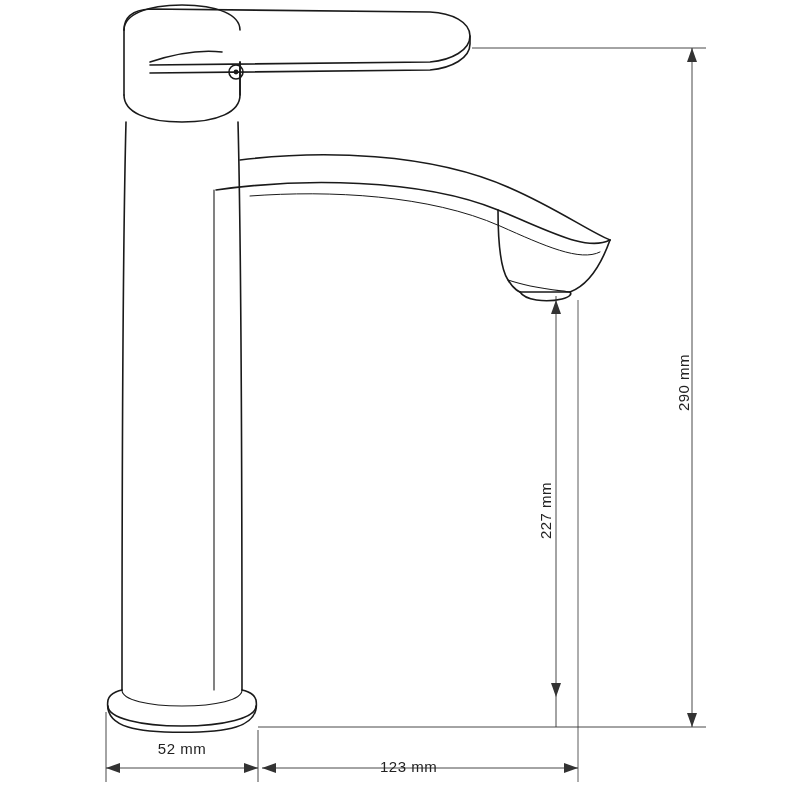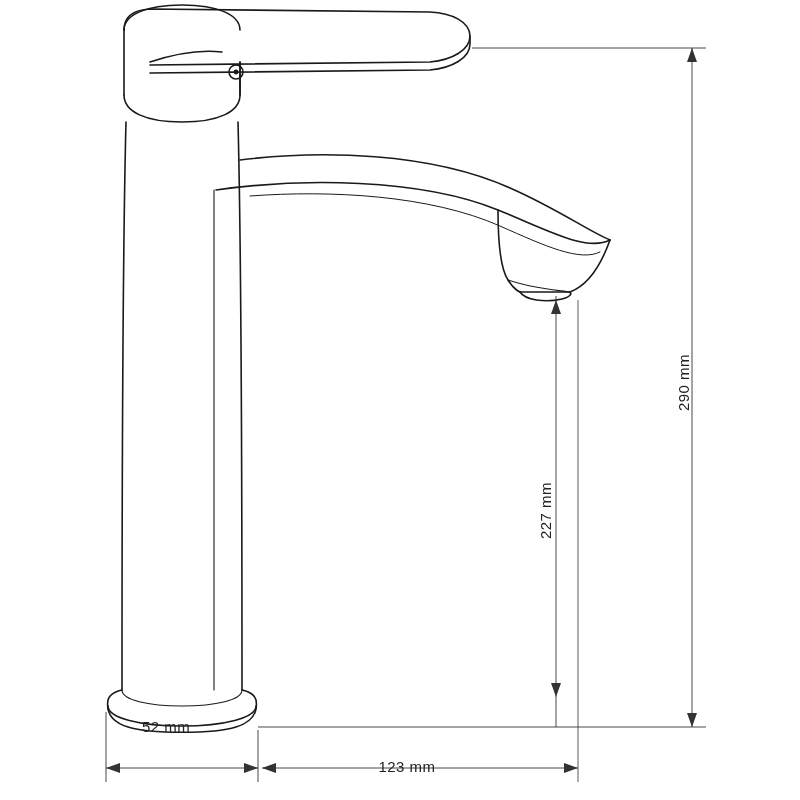--- a/index.html
+++ b/index.html
@@ -124,17 +124,17 @@
 
       <polygon points="262,768 276,763 276,773"></polygon>
       <polygon points="578,768 564,763 564,773"></polygon>
     </g>
   </svg>
 
   <div class="dimlabel vert v290" style="left: 643px; top: 374px; width: 80px; text-align: center;">290 mm</div>
 
   <div class="dimlabel vert v227" style="left: 505px; top: 502px; width: 80px; text-align: center;">227 mm</div>
 
-  <div class="dimlabel" style="left: 142px; top: 718px; width: 80px; ">52 mm</div>
+  <div class="dimlabel" style="left: 142px; top: 740px; width: 80px; text-align: center;">52 mm</div>
 
-  <div class="dimlabel" style="left: 364px; top: 758px; width: 86px; text-align: center;">123 mm</div>
+  <div class="dimlabel" style="left: 380px; top: 758px; width: 86px; ">123 mm</div>
 
 </div>
 
 </body></html>

